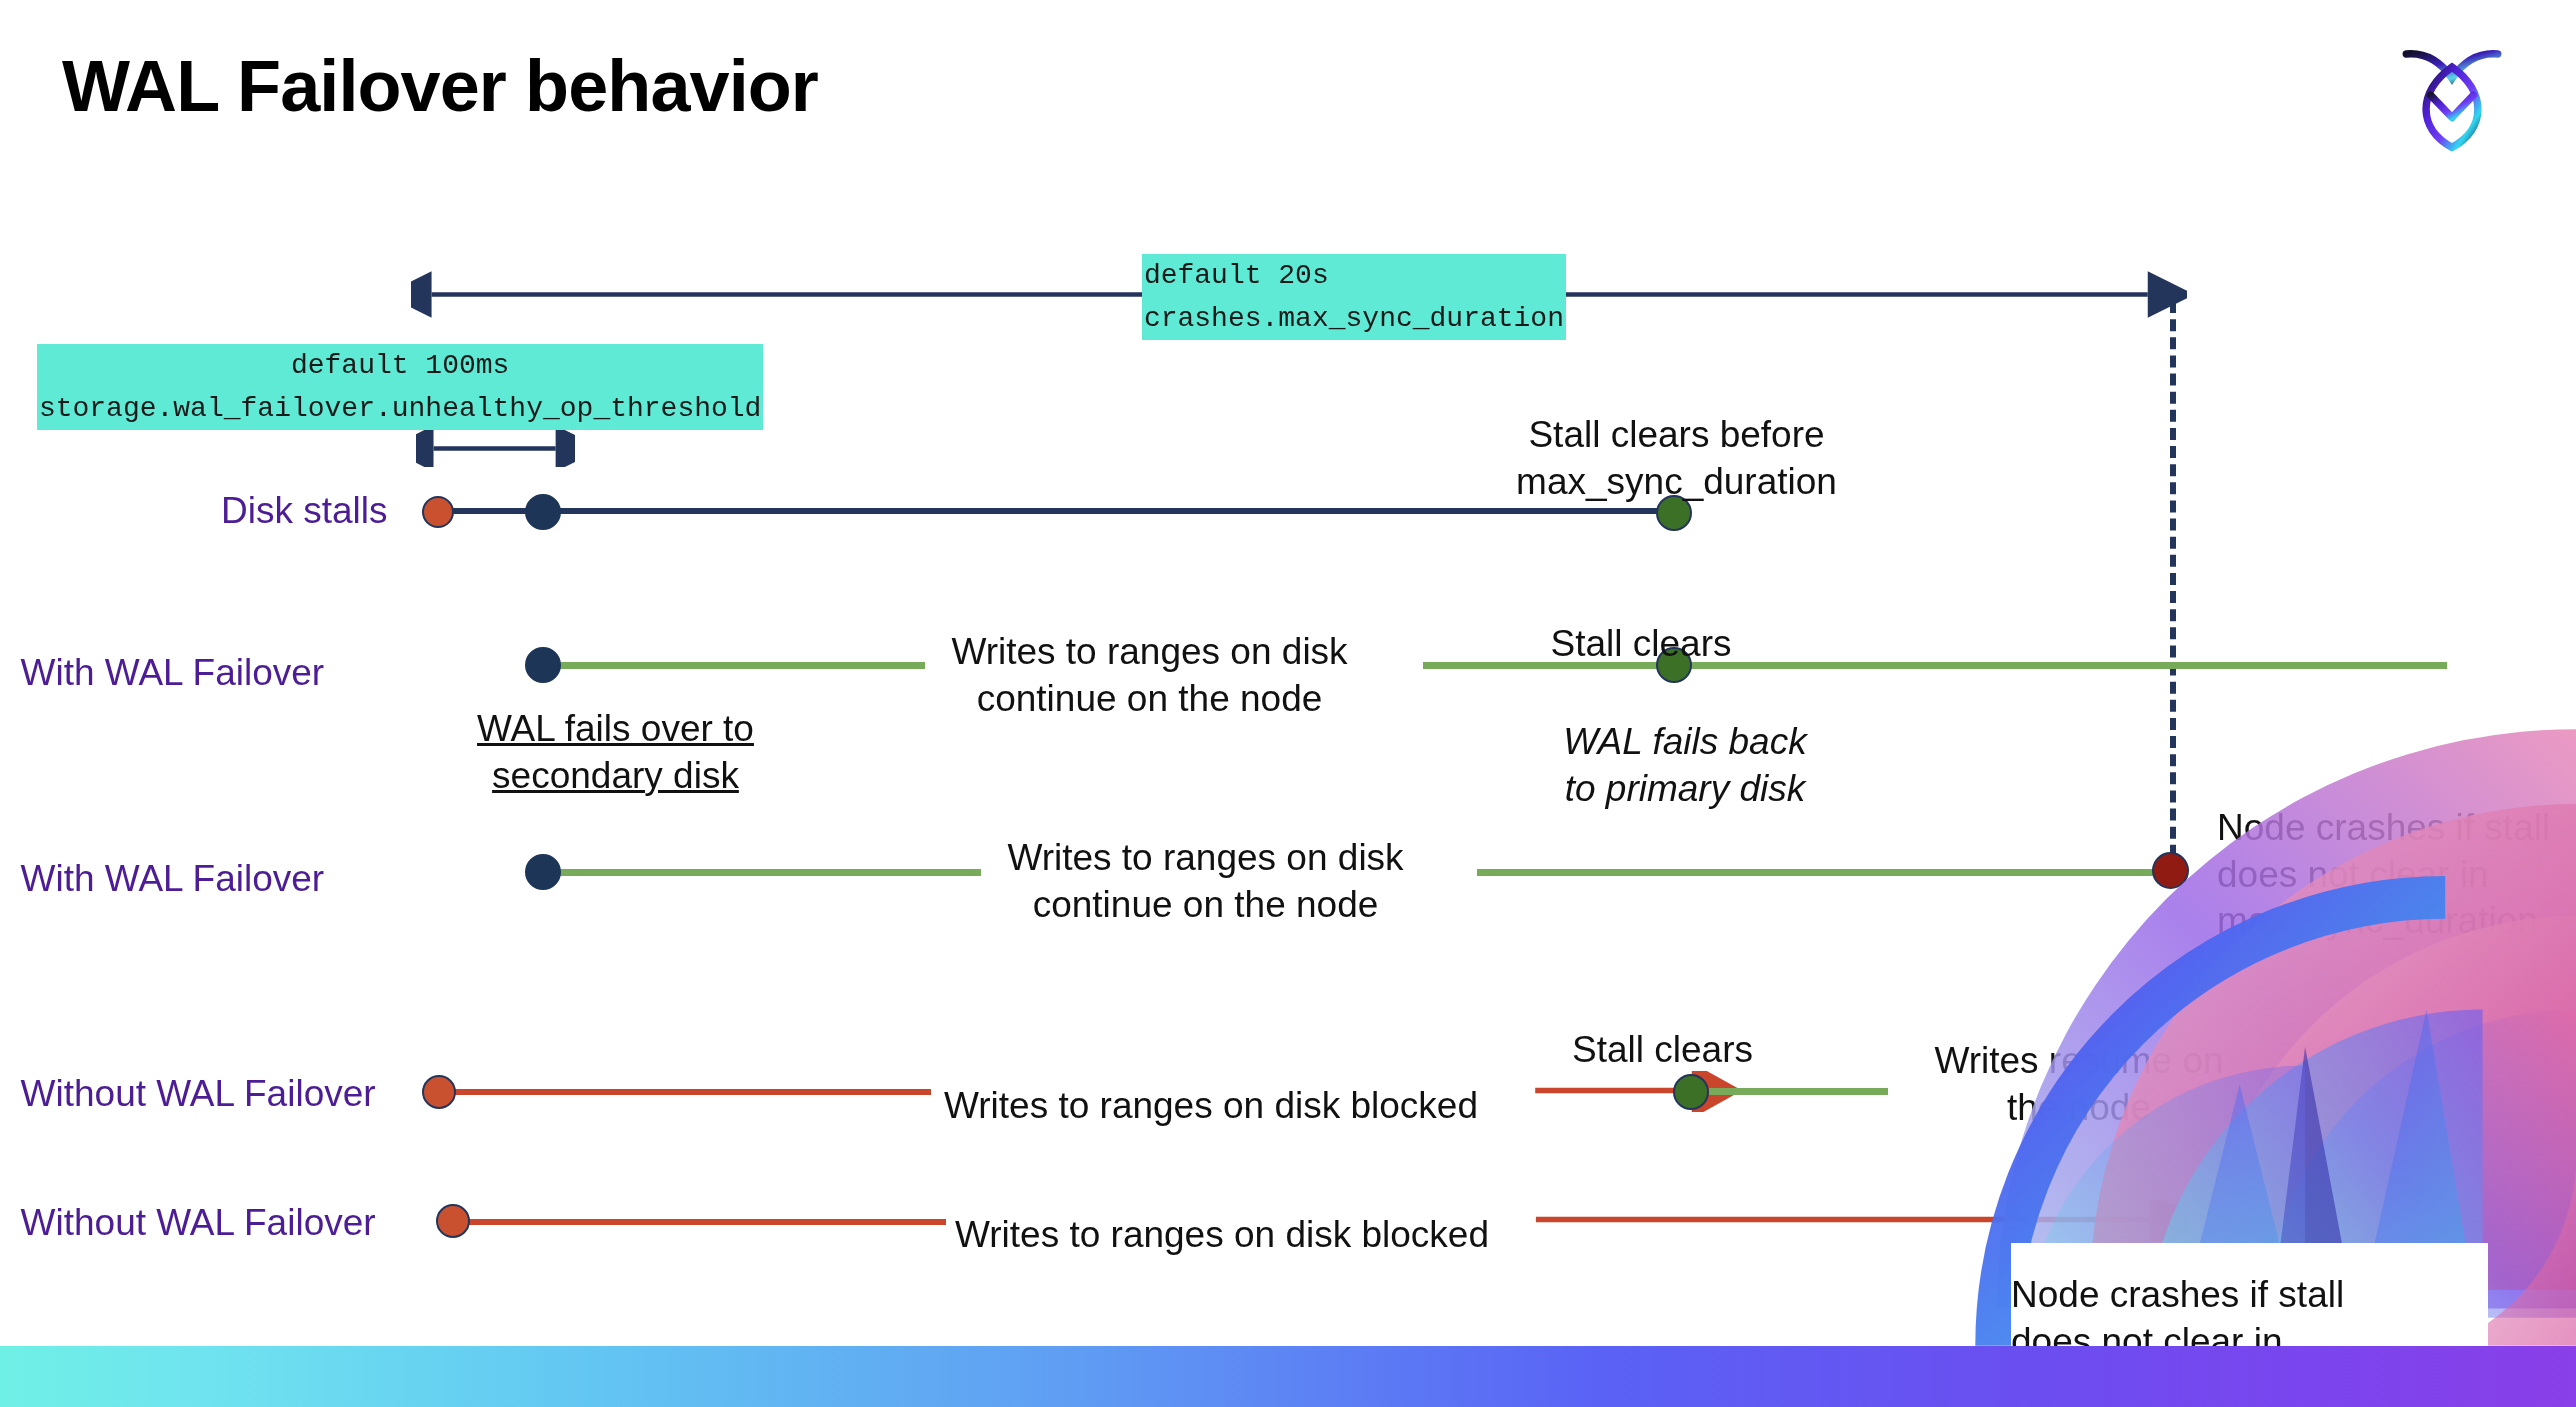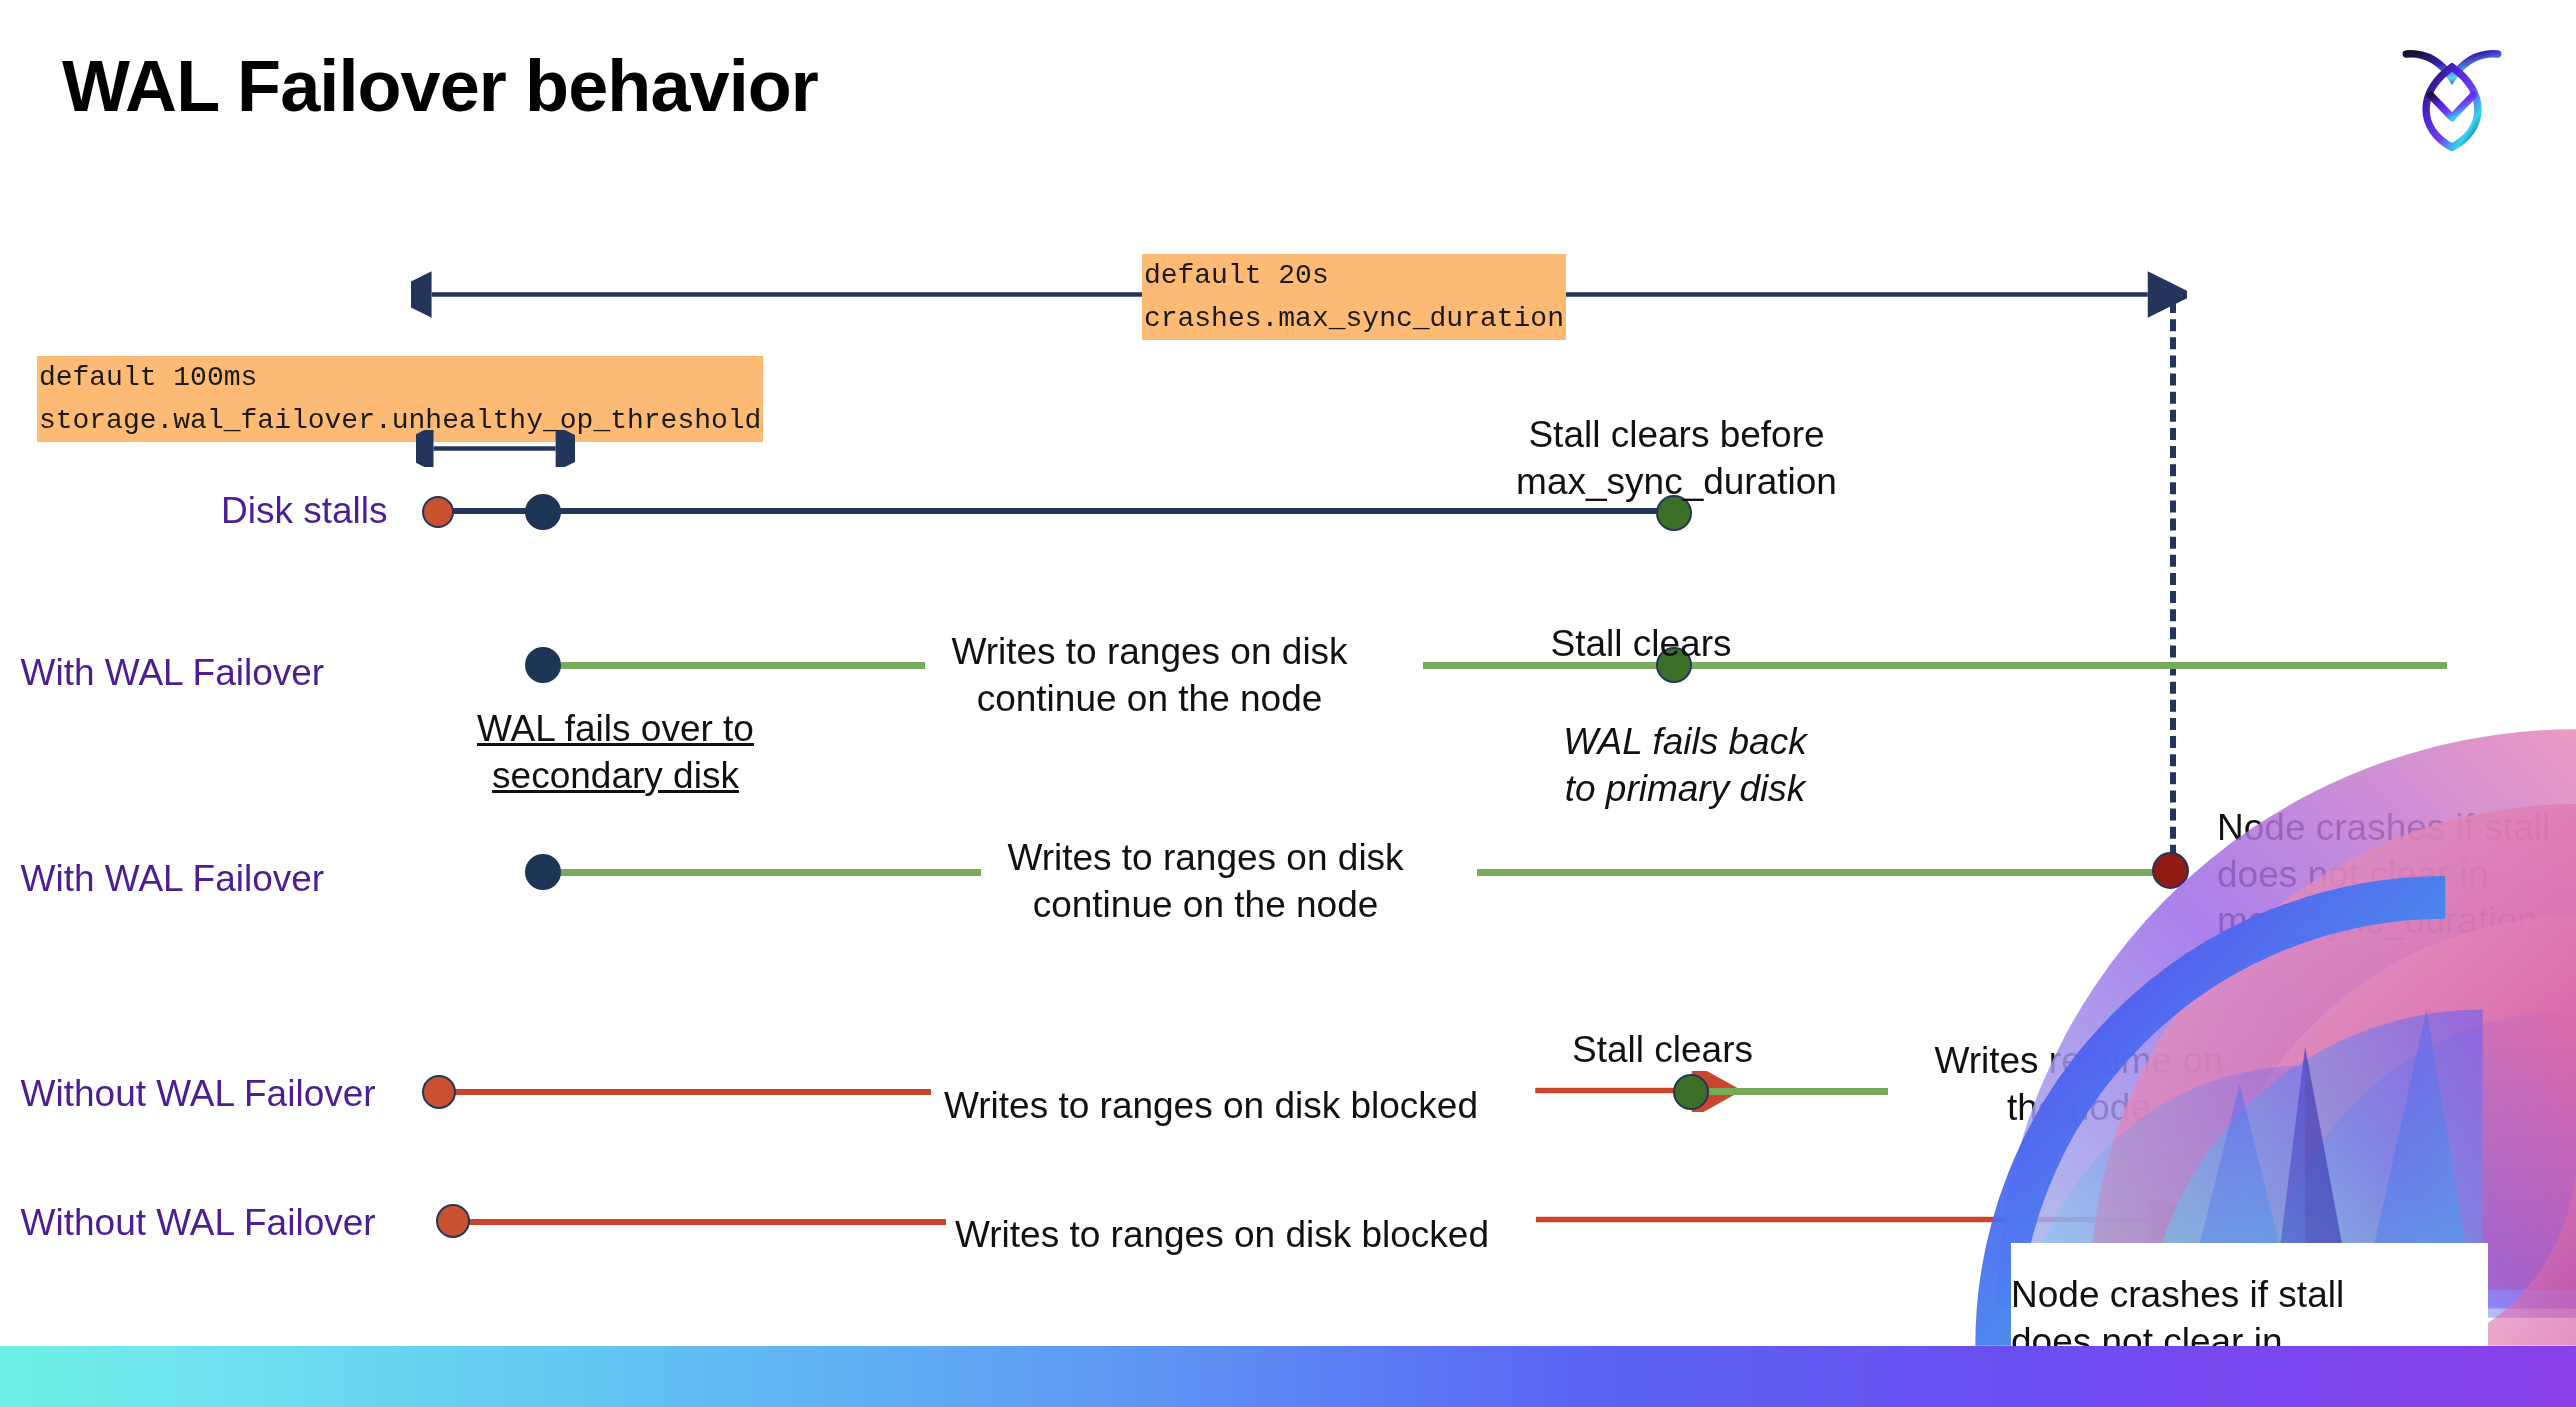--- a/index.html
+++ b/index.html
@@ -42,21 +42,21 @@
   
   .code-block {
     position: absolute;
     font-family: "Liberation Mono", monospace;
     font-size: 28px;
     line-height: 41px;
     color: #1a1a1a;
     white-space: nowrap;
   }
   .code-block span {
-    background: #fdba74;
+    background: #5eead4;
     padding: 0.9px 1.9px;
   }
   .code-block .ln { display: block; }
 
   
   .row-label {
     position: absolute;
     font-size: 37px;
     color: #4c1d95;
     white-space: nowrap;
@@ -175,21 +175,21 @@
       </marker>
     </defs>
     <line x1="22" y1="25" x2="1858" y2="25" stroke="#24355c" stroke-width="5" marker-start="url(#arrL)" marker-end="url(#arrR)"></line>
   </svg>
 
   <div class="code-block" style="left:1142px; top:254px;">
     <span class="ln">default 20s</span>
     <span class="ln">crashes.max_sync_duration</span>
   </div>
 
-  <div class="code-block" style="left:37px; top:356px;">
+  <div class="code-block" style="left:37px; top:344px;text-align:center;">
     <span class="ln">default 100ms</span>
     <span class="ln">storage.wal_failover.unhealthy_op_threshold</span>
   </div>
 
   <svg style="position:absolute;left:416px;top:430px;width:159px;height:37px;" viewBox="0 0 170 40" width="159" height="37">
     <line x1="18" y1="20" x2="150" y2="20" stroke="#24355c" stroke-width="5" marker-start="url(#arrL)" marker-end="url(#arrR)"></line>
   </svg>
 
   <div class="dashed-v" style="left:2170px; top:301px; height:574px;"></div>
 

